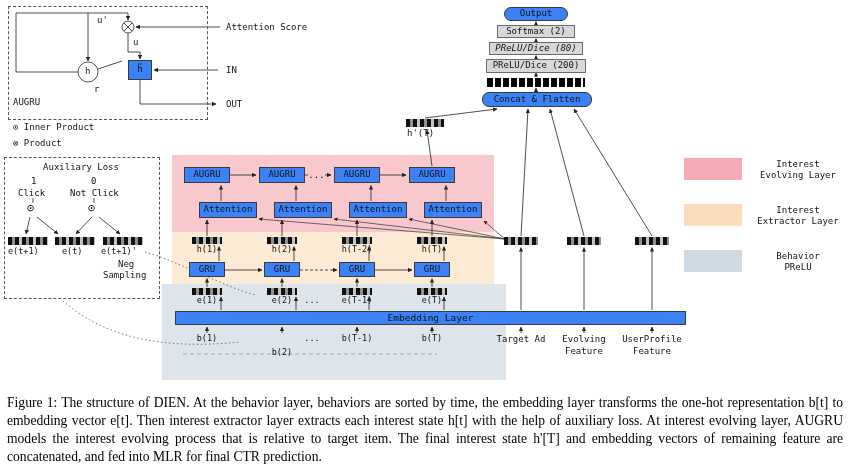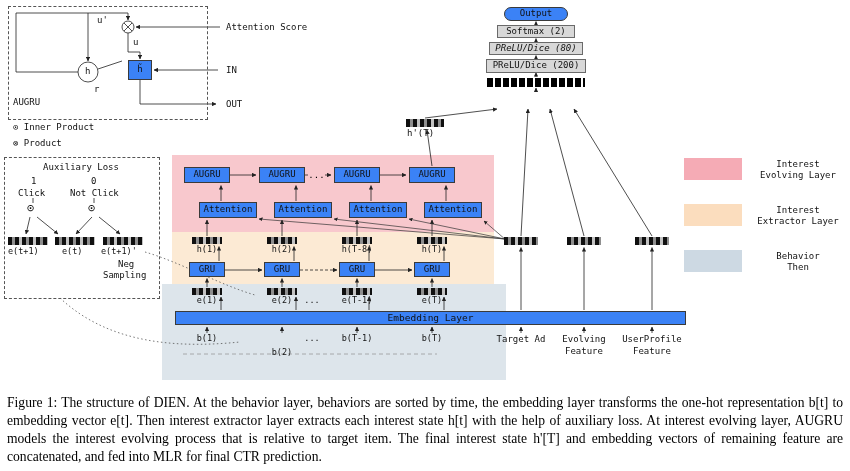--- a/index.html
+++ b/index.html
@@ -178,41 +178,42 @@
   <div class="lab sm" style="left:62px;top:247px;">e(t)</div>
   <div class="lab sm" style="left:101px;top:247px;">e(t+1)'</div>
   <div class="lab" style="left:118px;top:259px;">Neg</div>
   <div class="lab" style="left:103px;top:270px;">Sampling</div>
 
   <div class="node round" style="left:504px;top:7px;width:64px;height:14px;">Output</div>
   <div class="node gray" style="left:497px;top:25px;width:78px;height:13px;">Softmax (2)</div>
   <div class="node gray" style="left:489px;top:42px;width:94px;height:13px;font-style:italic;">PReLU/Dice (80)</div>
   <div class="node gray" style="left:486px;top:59px;width:100px;height:14px;">PReLU/Dice (200)</div>
   <div class="bstrip" style="left:487px;top:78px;width:98px;"></div>
+  <div class="node round" style="left:482px;top:92px;width:110px;height:15px;">Concat &amp; Flatten</div>
 
   <div class="strip" style="left:406px;top:119px;width:38px;"></div>
   <div class="lab" style="left:407px;top:128px;">h'(T)</div>
 
   <div class="node" style="left:184px;top:167px;width:46px;height:16px;">AUGRU</div>
   <div class="node" style="left:259px;top:167px;width:46px;height:16px;">AUGRU</div>
   <div class="mask" style="left: 308px; top: 169px; width: 17px; height: 12px; background-color: rgb(248, 200, 205);">...</div>
   <div class="node" style="left:334px;top:167px;width:46px;height:16px;">AUGRU</div>
   <div class="node" style="left:409px;top:167px;width:46px;height:16px;">AUGRU</div>
   <div class="node" style="left:199px;top:202px;width:58px;height:16px;">Attention</div>
   <div class="node" style="left:274px;top:202px;width:58px;height:16px;">Attention</div>
   <div class="node" style="left:349px;top:202px;width:58px;height:16px;">Attention</div>
   <div class="node" style="left:424px;top:202px;width:58px;height:16px;">Attention</div>
 
   <div class="strip" style="left:192px;top:237px;width:30px;height:7px;"></div>
   <div class="strip" style="left:267px;top:237px;width:30px;height:7px;"></div>
   <div class="strip" style="left:342px;top:237px;width:30px;height:7px;"></div>
   <div class="strip" style="left:417px;top:237px;width:30px;height:7px;"></div>
   <div class="lab sm ctr" style="left:190px;top:245px;width:34px;">h(1)</div>
   <div class="lab sm ctr" style="left:265px;top:245px;width:34px;">h(2)</div>
-  <div class="lab sm ctr" style="left:335px;top:245px;width:44px;">h(T-8)</div>
+  <div class="lab sm ctr" style="left:335px;top:245px;width:44px;">h(T-2)</div>
   <div class="lab sm ctr" style="left:415px;top:245px;width:34px;">h(T)</div>
   <div class="node" style="left:189px;top:262px;width:36px;height:15px;">GRU</div>
   <div class="node" style="left:264px;top:262px;width:36px;height:15px;">GRU</div>
   <div class="node" style="left:339px;top:262px;width:36px;height:15px;">GRU</div>
   <div class="node" style="left:414px;top:262px;width:36px;height:15px;">GRU</div>
 
   <div class="strip" style="left:192px;top:288px;width:30px;height:7px;"></div>
   <div class="strip" style="left:267px;top:288px;width:30px;height:7px;"></div>
   <div class="strip" style="left:342px;top:288px;width:30px;height:7px;"></div>
   <div class="strip" style="left:417px;top:288px;width:30px;height:7px;"></div>
@@ -243,18 +244,18 @@
     <div>Evolving Layer</div>
   </div>
   <div class="legend-sw" style="left: 684px; top: 204px; width: 58px; height: 22px; background-color: rgb(251, 221, 190);"></div>
   <div class="legend-tx" style="left:746px;top:205px;width:104px;">
     <div>Interest</div>
     <div>Extractor Layer</div>
   </div>
   <div class="legend-sw" style="left: 684px; top: 250px; width: 58px; height: 22px; background-color: rgb(205, 217, 227);"></div>
   <div class="legend-tx" style="left:746px;top:251px;width:104px;">
     <div>Behavior</div>
-    <div>Then</div>
+    <div>PReLU</div>
   </div>
 
   <div class="caption" style="left:7px;top:394px;width:836px;">Figure 1: The structure of DIEN. At the behavior layer, behaviors are sorted by time, the embedding layer transforms the one-hot representation b[t] to embedding vector e[t]. Then interest extractor layer extracts each interest state h[t] with the help of auxiliary loss. At interest evolving layer, AUGRU models the interest evolving process that is relative to target item. The final interest state h'[T] and embedding vectors of remaining feature are concatenated, and fed into MLR for final CTR prediction.</div>
 
 </div>
 
 </body></html>

